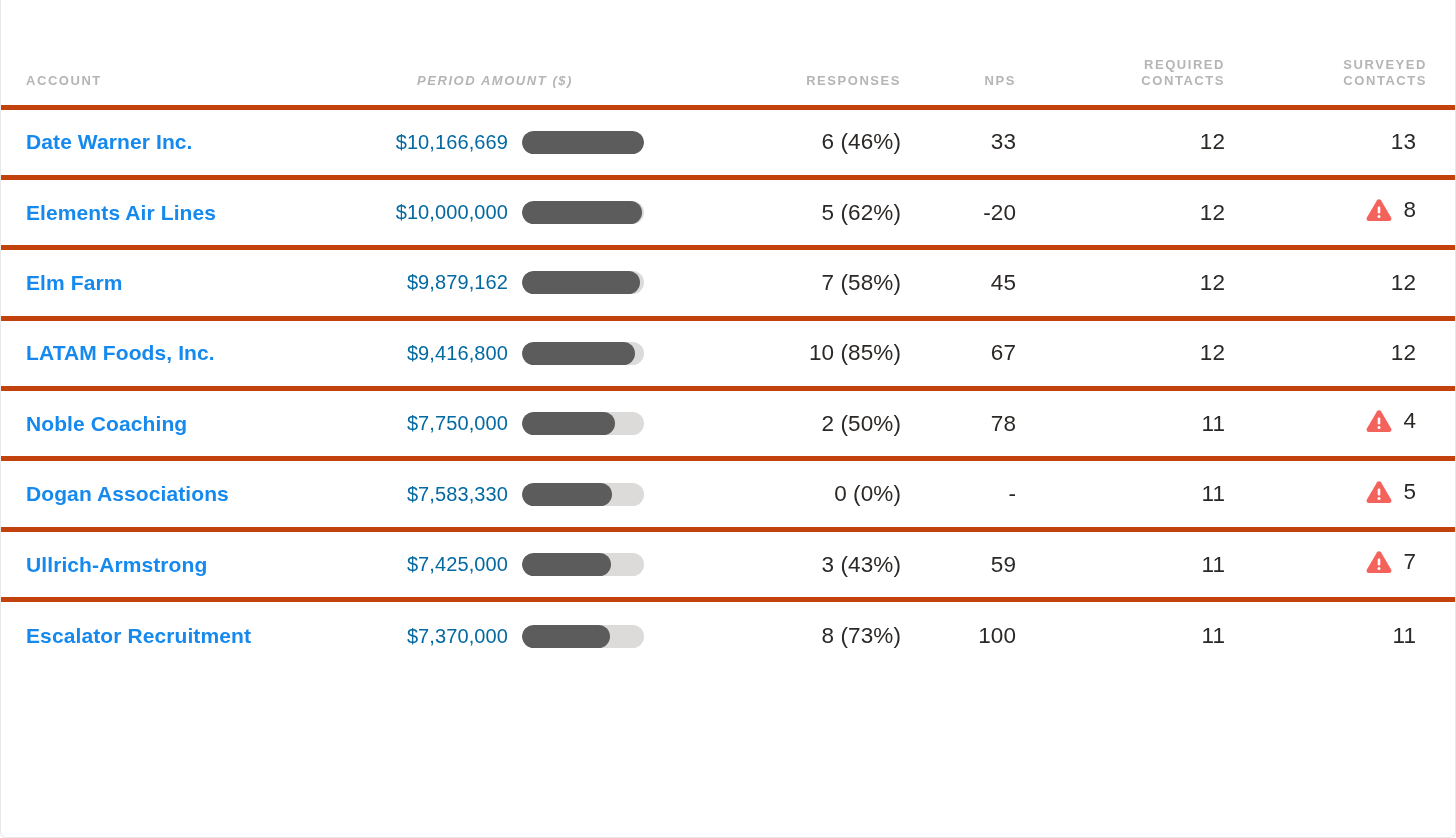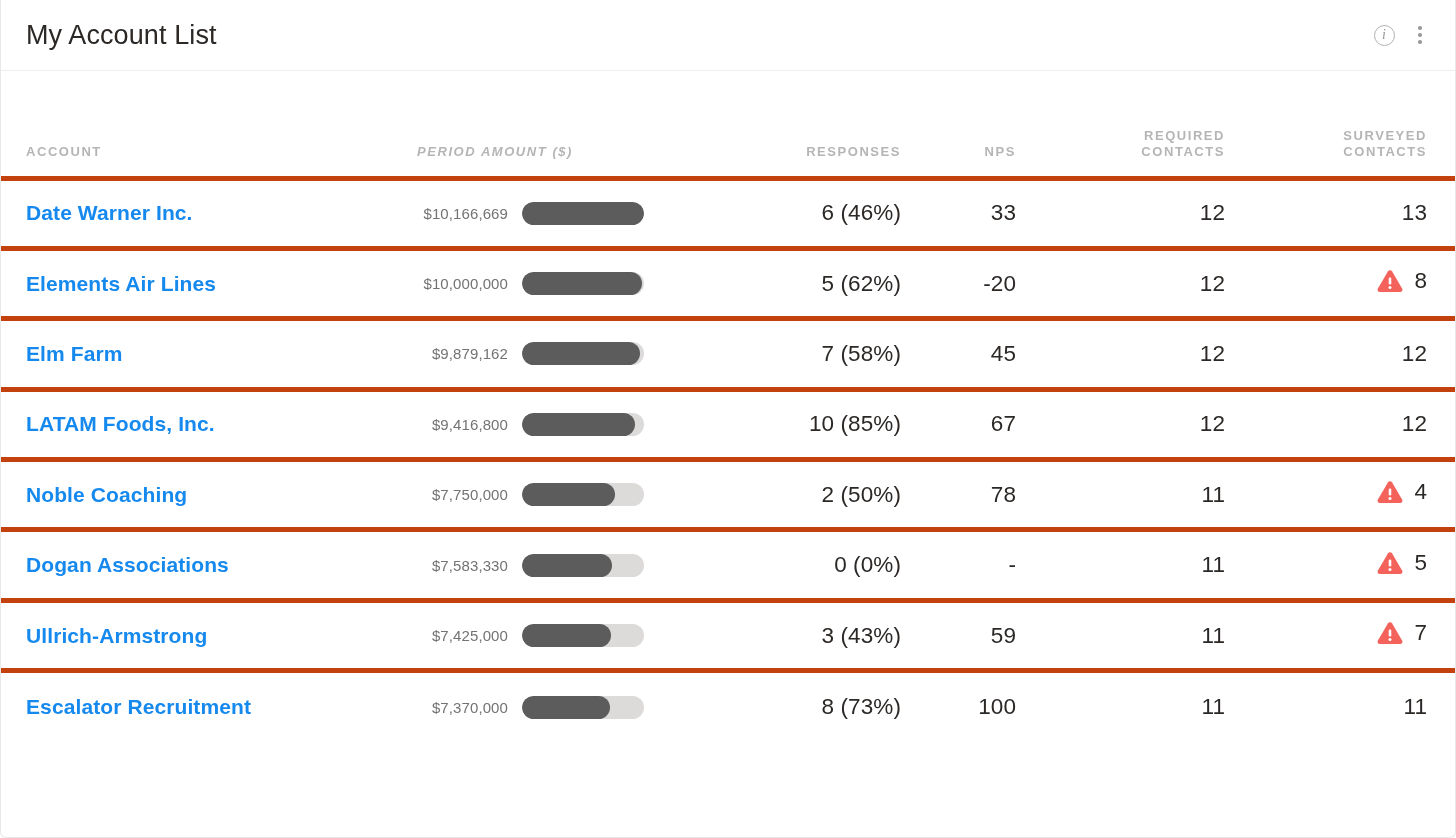--- a/index.html
+++ b/index.html
@@ -152,22 +152,22 @@
   }
 
   td.cell-amount { padding-right: 22px; }
   .amount-wrap {
     display: flex;
     align-items: center;
     justify-content: flex-end;
     gap: 14px;
   }
   .amount-text {
-    font-size: 15px;
-    color: #737373;
+    font-size: 20px;
+    color: #0369a1;
     white-space: nowrap;
     text-align: center;
   }
   .bar-track {
     position: relative;
     width: 122px;
     height: 23px;
     background: #dddbda;
     border-radius: 12px;
     overflow: hidden;
@@ -177,21 +177,21 @@
     position: absolute;
     left: 0; top: 0; bottom: 0;
     background: #5c5c5c;
     border-radius: 12px;
   }
 
   td.cell-right { text-align: right; }
   td.cell-resp     { padding-right: 20px; }
   td.cell-nps      { padding-right: 20px; }
   td.cell-required { padding-right: 16px; }
-  td.cell-surveyed { padding-right: 30px; }
+  td.cell-surveyed { padding-right: 41px; }
 
   .surveyed-wrap {
     display: inline-flex;
     align-items: center;
     justify-content: flex-end;
     gap: 11px;
   }
 
   .warn-icon { flex: 0 0 auto; display: block; }
 
@@ -201,35 +201,20 @@
     left: 0; right: 0; bottom: 0;
     height: 1px;
     background: transparent;
   }
 </style>
 </head>
 <body>
 
 <div class="card">
 
-  <div class="card-header">
-    <h1 class="card-title">My Account List</h1>
-    <div class="header-actions">
-      <button class="icon-btn">
-        <span class="info-circle">i</span>
-      </button>
-      <button class="icon-btn">
-        <span class="kebab">
-          <span></span>
-            <span></span>
-            <span></span>
-        </span>
-      </button>
-    </div>
-  </div>
 
   <table class="account-table">
     <colgroup>
       <col class="c-account">
         <col class="c-amount">
         <col class="c-resp">
       <col class="c-nps">
         <col class="c-required">
         <col class="c-surveyed">
     </colgroup>

